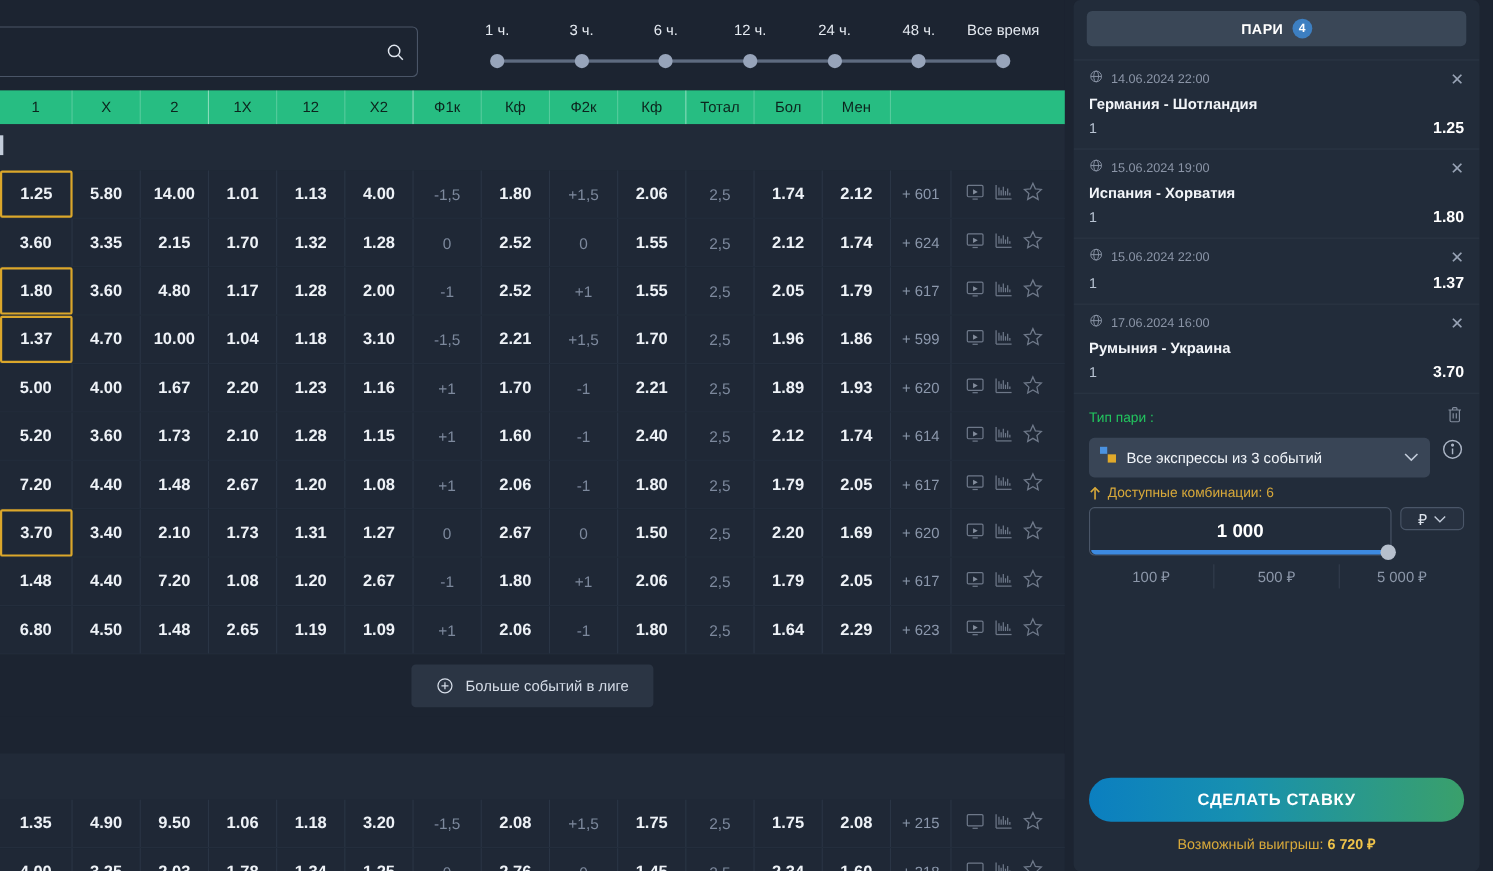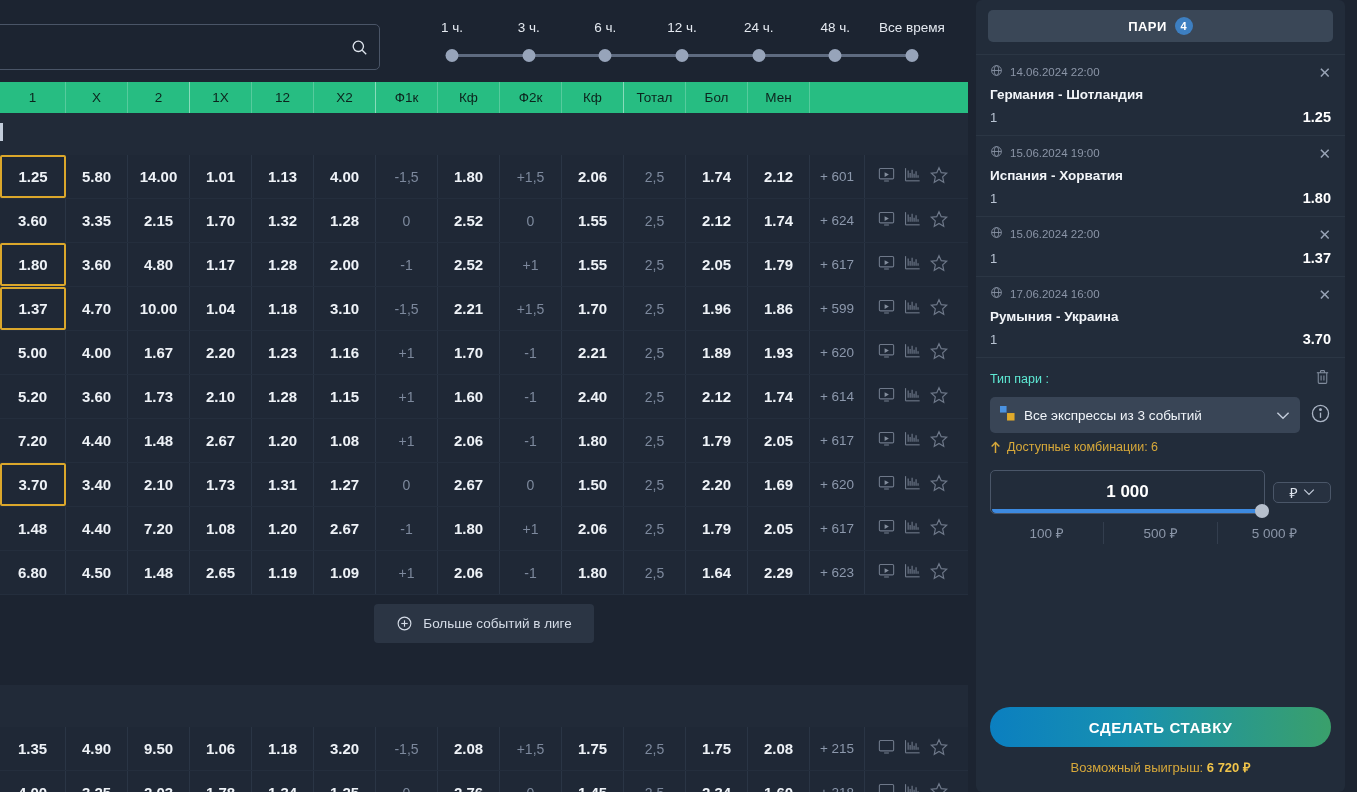--- a/index.html
+++ b/index.html
@@ -232,36 +232,36 @@
   .bet-top { display: flex; align-items: center; gap: 7px; }
   .bet-time { color: #8b95a7; font-size: 11.5px; flex: 1; }
   .bet-x { color: #98a3b5; font-size: 15px; cursor: pointer; line-height: 1; }
   .bet-name { color: #f2f5f9; font-size: 13.5px; font-weight: bold; margin-top: 6px; }
   .bet-bottom { display: flex; align-items: baseline; margin-top: 7px; }
   .bet-pick { color: #b8c3d2; font-size: 13px; flex: 1; }
   .bet-odd { color: #fff; font-size: 14.5px; font-weight: bold; }
 
   #type-block { padding: 10px 14px 6px; border-top: 1px solid #2b3644; }
   #type-label-row { display: flex; align-items: center; }
-  #type-label { color: #5eead4; font-size: 12.5px; flex: 1; }
+  #type-label { color: #22c55e; font-size: 12.5px; flex: 1; }
   .trash { cursor: pointer; opacity: .8; }
-  #type-select-row { display: flex; align-items: center; gap: 10px; margin-top: 7px; }
+  #type-select-row { display: flex; gap: 10px; margin-top: 7px; }
   #type-select {
     flex: 1;
     background: #394556;
     border-radius: 5px;
     height: 36px;
     display: flex; align-items: center;
     padding: 0 10px; gap: 9px;
     cursor: pointer;
   }
   #type-select .txt { color: #f0f4f9; font-size: 13.5px; flex: 1; }
   #combo-line { color: #d8a93a; font-size: 12.5px; margin-top: 7px; display:flex; gap:6px; align-items:center;}
 
-  #stake-row { display: flex; align-items: center; gap: 8px; padding: 0 14px; margin-top: 10px; }
+  #stake-row { display: flex; align-items: flex-start; gap: 8px; padding: 0 14px; }
   #stake-box {
     flex: 1;
     height: 44px;
     border: 1px solid #4a5668;
     border-radius: 5px;
     position: relative;
     display: flex; align-items: center; justify-content: center;
     background: #222c3a;
   }
   #stake-val {

